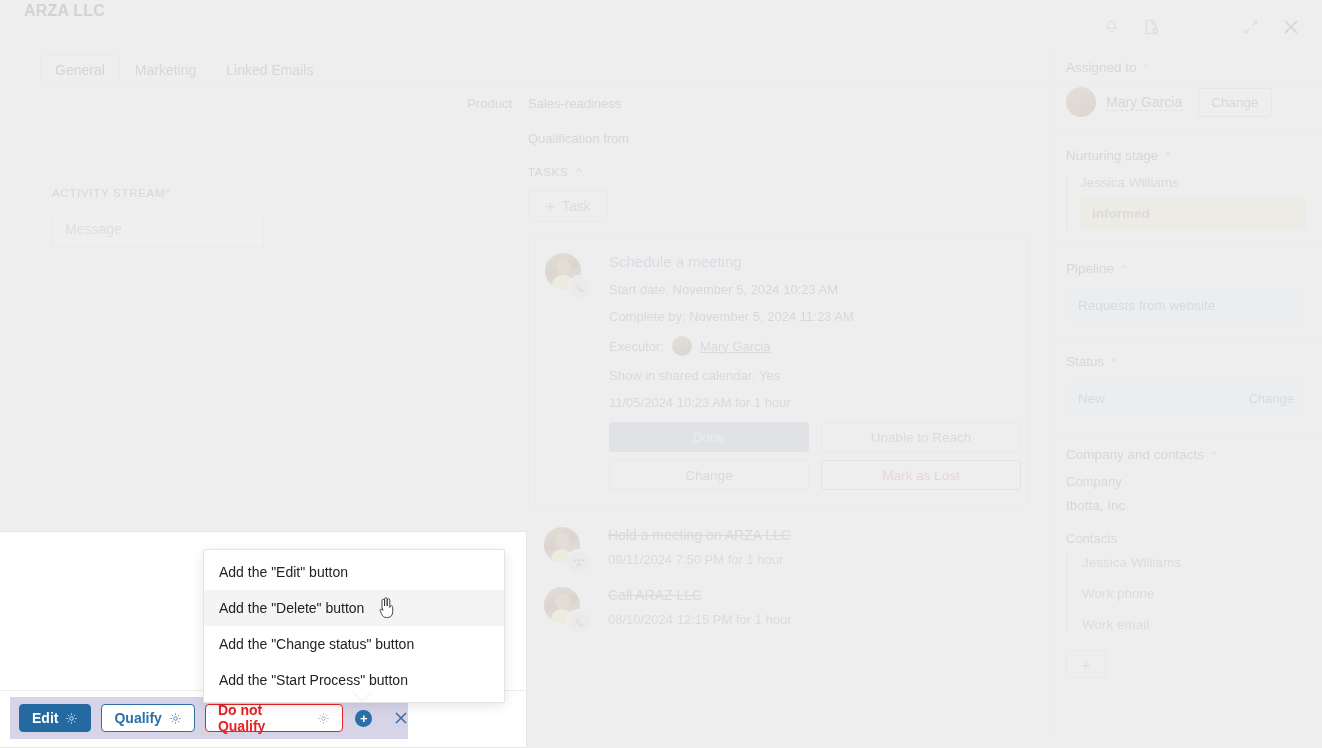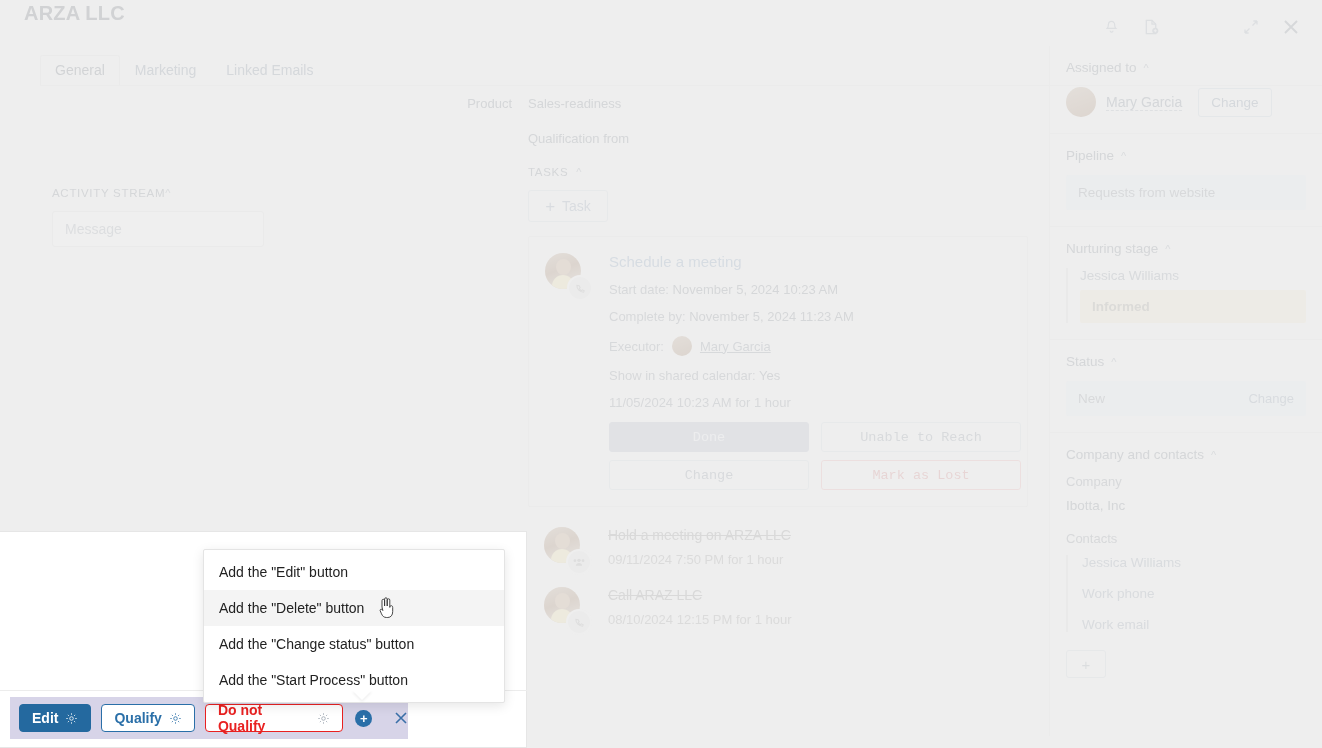--- a/index.html
+++ b/index.html
@@ -24,21 +24,21 @@
 
   
   .topbar {
     position: absolute;
     top: 0; left: 0; right: 0;
     height: 48px;
   }
   .page-title {
     position: absolute;
     left: 24px; top: 2px;
-    font-size: 20px;
+    font-size: 16px;
     font-weight: bold;
     color: #8d9196;
     letter-spacing: 0.2px;
   }
   .topicons {
     position: absolute;
     right: 14px; top: 12px;
     display: flex;
     align-items: center;
     gap: 6px;
@@ -175,21 +175,20 @@
     grid-template-columns: 200px 200px;
     gap: 8px 12px;
   }
   .tbtn {
     height: 28px; border-radius: 3px;
     display: flex; align-items: center; justify-content: center;
     font-size: 13.5px;
     border: 1px solid #d8dde2;
     background: #efefef;
     color: #a4abb3;
-    font-family: Liberation Mono, monospace;
   }
   .tbtn.primary { background: #c3c7d1; border-color: #c3c7d1; color: #e9ebef; }
   .tbtn.danger { border-color: #e8bdbd; color: #d79a9a; }
 
   .small-task {
     margin-top: 20px;
     display: flex;
     padding-left: 16px;
   }
   .st-body { padding-left: 18px; }
@@ -503,36 +502,36 @@
         </div>
         <div class="assigned-row">
           <div class="av-lg"></div>
           <div class="assigned-name">Mary Garcia</div>
           <div class="change-btn">Change</div>
         </div>
       </div>
 
       <div class="sb-sec">
         <div class="sb-title">
-          <span>Pipeline</span>
-          <span class="caret">^</span>
-        </div>
-        <div class="value-box">
-          <span>Requests from website</span>
-        </div>
-      </div>
-
-      <div class="sb-sec">
-        <div class="sb-title">
           <span>Nurturing stage</span>
           <span class="caret">^</span>
         </div>
         <div class="stage-wrap">
           <div class="stage-name">Jessica Williams</div>
           <div class="stage-badge">Informed</div>
+        </div>
+      </div>
+
+      <div class="sb-sec">
+        <div class="sb-title">
+          <span>Pipeline</span>
+          <span class="caret">^</span>
+        </div>
+        <div class="value-box">
+          <span>Requests from website</span>
         </div>
       </div>
 
       <div class="sb-sec">
         <div class="sb-title">
           <span>Status</span>
           <span class="caret">^</span>
         </div>
         <div class="value-box">
           <span>New</span>

